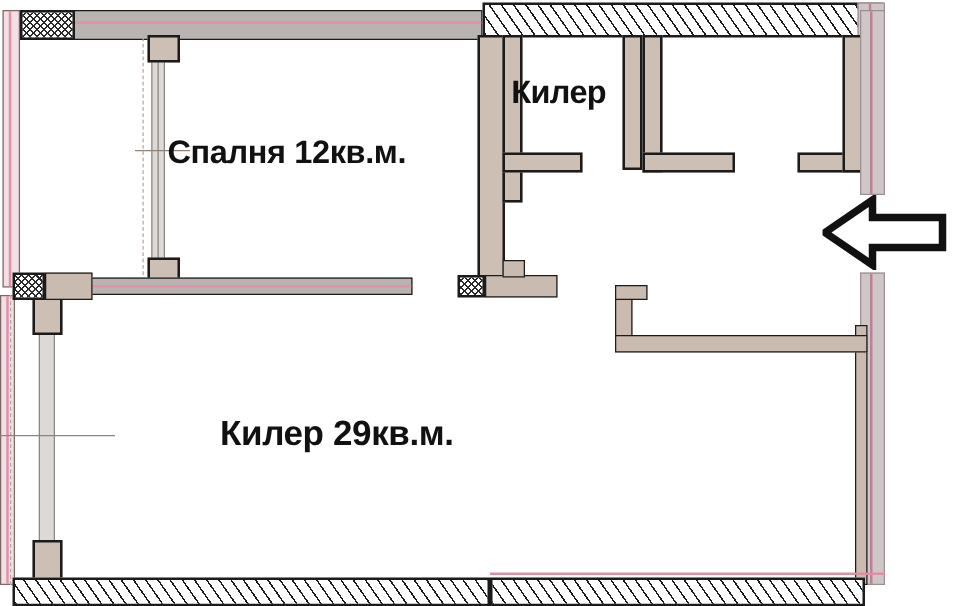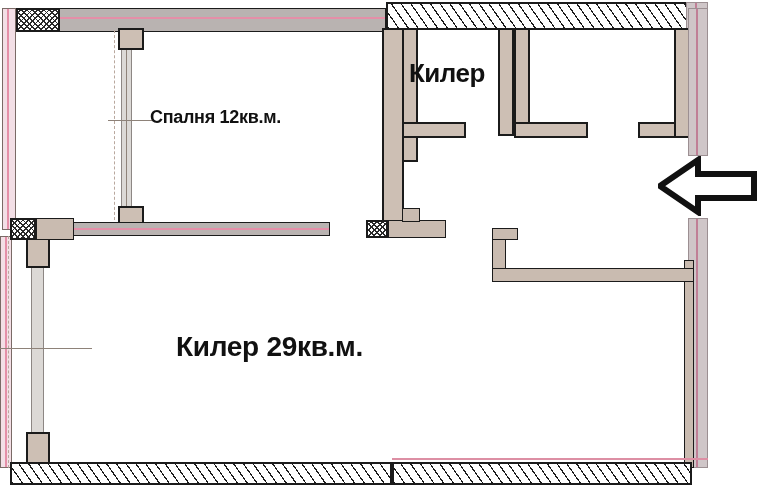--- a/index.html
+++ b/index.html
@@ -45,21 +45,21 @@
   }
   .extwall .stripe-v{position:absolute;top:0;bottom:0;width:1.5px;background:#c07f96;}
   .glazing-v{position:absolute;box-sizing:border-box;background:#dcd9d6;border:1px solid #8d8784;}
   .dashline-v{position:absolute;width:0;border-left:1.5px dashed #b9a89e;}
   .thinline{position:absolute;background:#8e8279;height:1px;}
   .thinline-v{position:absolute;background:#8e8279;width:1px;}
   .pinkline{position:absolute;background:#dd8fa4;height:1.5px;}
   
   .label{position:absolute;color:#111;white-space:nowrap;line-height:1;}
   .lbl-terasa{font-size:25px;font-weight:700;left:14px;top:108px;letter-spacing:-0.3px;}
-  .lbl-spalnya{font-size:18px;font-weight:700;left:150px;top:108px;letter-spacing:-0.3px;text-align:center;}
+  .lbl-spalnya{font-size:26px;font-weight:700;left:134px;top:108px;letter-spacing:-0.3px;text-align:center;}
   .lbl-kiler{font-size:26px;font-weight:700;left:409px;top:60px;letter-spacing:-0.5px;text-align:right;}
   .lbl-banya{font-size:26px;font-weight:700;left:526px;top:72px;letter-spacing:-0.3px;}
   .lbl-banya .light{font-weight:400;}
   .lbl-dnevna{font-size:28px;font-weight:700;left:176px;top:333px;letter-spacing:-0.3px;}
   .lbl-dnevna .light{font-weight:700;}
   
   .arrow{position:absolute;left:658px;top:156px;}
 </style>
 </head>
 <body>

